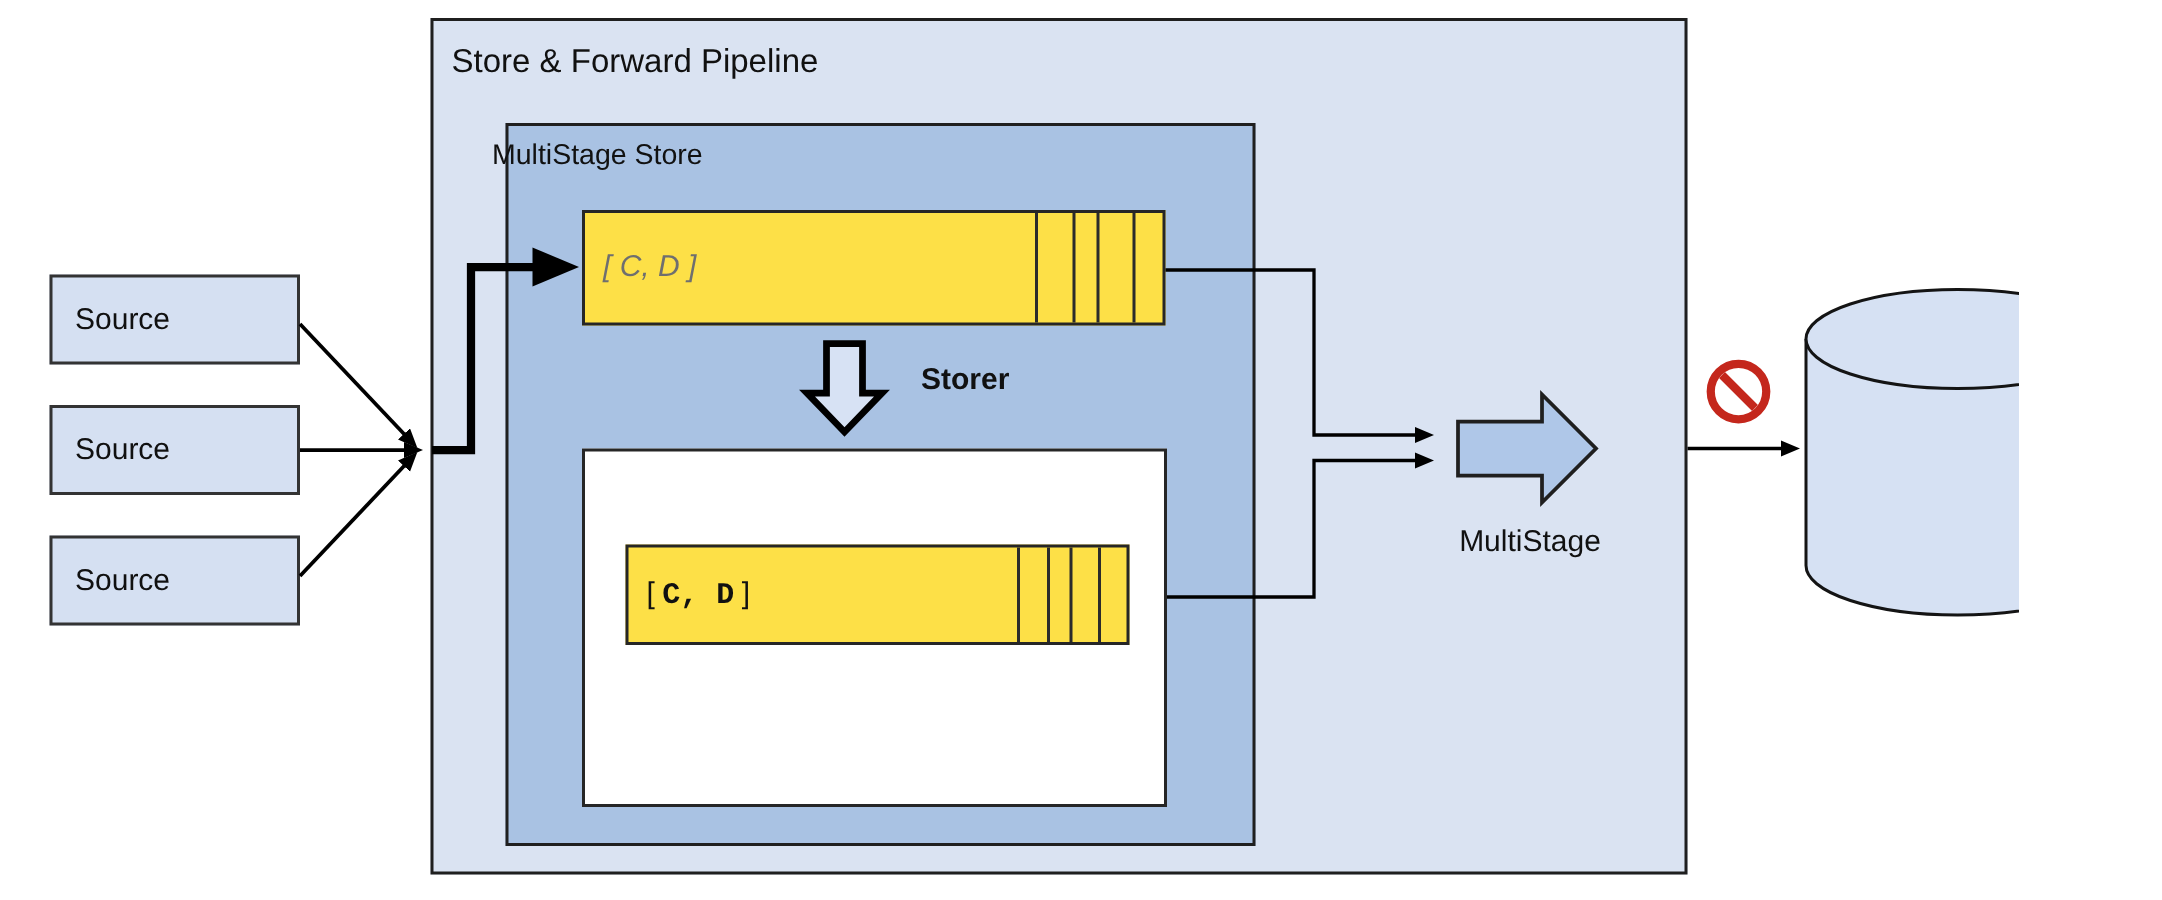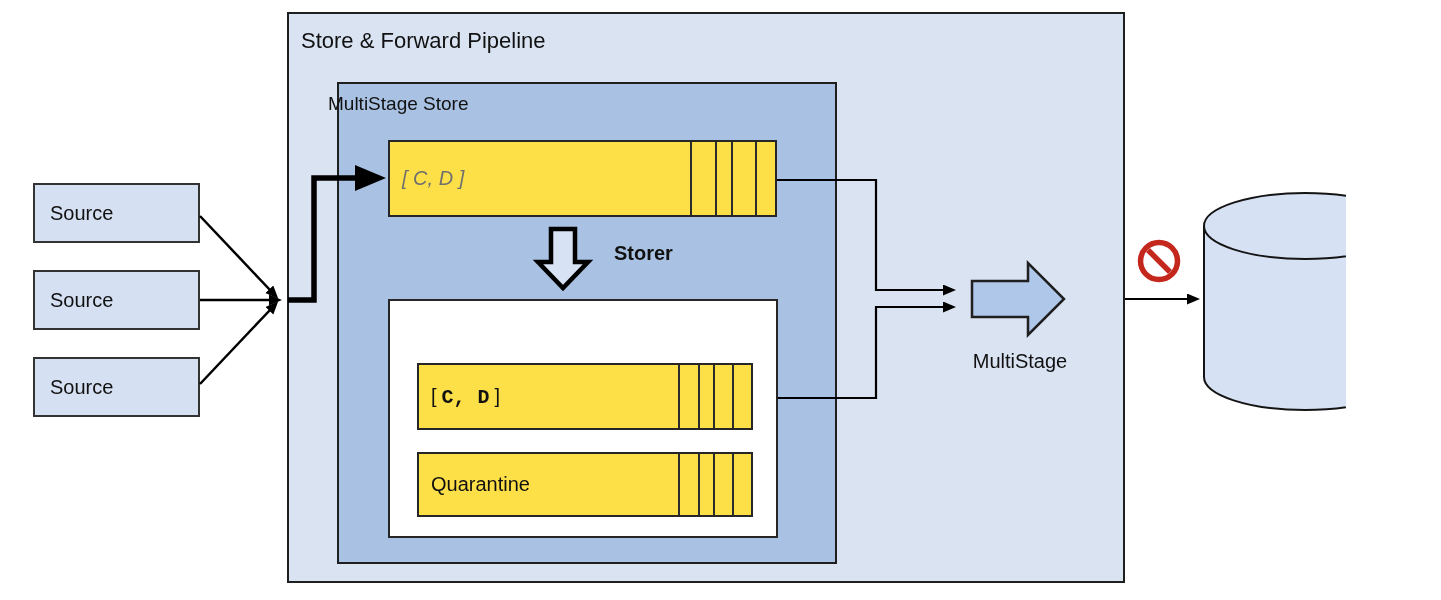--- a/index.html
+++ b/index.html
@@ -89,27 +89,20 @@
   <div class="abs diskstore"></div>
 
   <div class="abs queue q2 qs">
     <span class="q-label"><span>[</span><span class="bold">C, D</span><span>]</span></span>
     <i class="vl"></i>
     <i class="vl"></i>
     <i class="vl"></i>
     <i class="vl"></i>
   </div>
 
-  <div class="abs queue q3 qs">
-    <span class="q-label">Quarantine</span>
-    <i class="vl"></i>
-    <i class="vl"></i>
-    <i class="vl"></i>
-    <i class="vl"></i>
-  </div>
 
   <div class="abs source src1">
     <span class="q-label">Source</span>
   </div>
   <div class="abs source src2">
     <span class="q-label">Source</span>
   </div>
   <div class="abs source src3">
     <span class="q-label">Source</span>
   </div>

